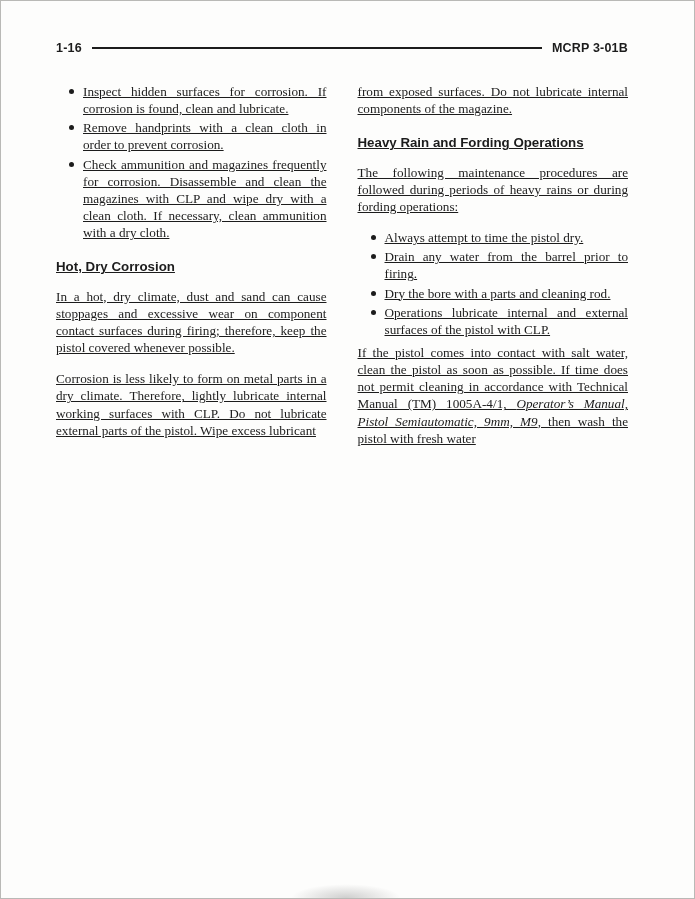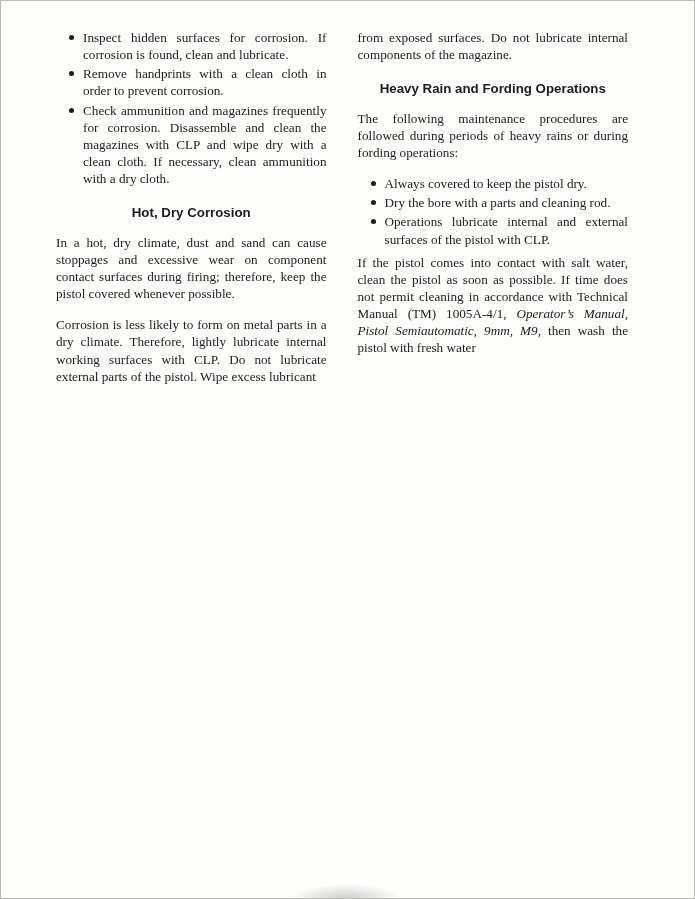--- a/index.html
+++ b/index.html
@@ -30,35 +30,36 @@
     flex: 1;
     height: 2px;
     background: #1c1c1c;
     margin: 0 10px;
   }
 
   .columns {
     display: flex;
     gap: 31px;
     padding: 28px 66px 0 55px;
+    text-decoration: underline;
   }
   .col {
     flex: 1;
     min-width: 0;
     font-size: 13.2px;
     line-height: 1.3;
     text-align: justify;
   }
 
   .section-heading {
     font-family: "Liberation Sans", sans-serif;
     font-weight: bold;
     font-size: 13.3px;
     margin: 17px 0 12px 0;
-    text-align: center;
+    text-align: left;
   }
   .col > .section-heading:first-child { margin-top: 0; }
 
   .para { margin-bottom: 14px; }
   .para:last-child { margin-bottom: 0; }
 
   ul.bullet-list {
     list-style: none;
     margin: 0 0 6px 0;
   }
@@ -87,20 +88,25 @@
     height: 14px;
     background: radial-gradient(ellipse at center bottom, rgba(120,120,120,0.35), rgba(120,120,120,0) 70%);
     pointer-events: none;
   }
 </style>
 </head>
 <body>
 
 <div class="page">
 
+  <div class="page-header">
+    <span>1-16</span>
+    <span class="header-rule"></span>
+    <span>MCRP 3-01B</span>
+  </div>
 
   <div class="columns">
 
     <div class="col">
       <ul class="bullet-list">
         <li class="bullet-item">
             <span class="bullet-dot"></span>
             <span class="bullet-text">Inspect hidden surfaces for corrosion. If corrosion is found, clean and lubricate.</span>
           </li>
         <li class="bullet-item">
@@ -122,21 +128,25 @@
     <div class="col">
       <p class="para">from exposed surfaces. Do not lubricate internal components of the magazine.</p>
 
       <h2 class="section-heading">Heavy Rain and Fording Operations</h2>
 
       <p class="para">The following maintenance procedures are followed during periods of heavy rains or during fording operations:</p>
 
       <ul class="bullet-list">
         <li class="bullet-item">
             <span class="bullet-dot"></span>
-            <span class="bullet-text">Always covered to keep the pistol dry.</span>
+            <span class="bullet-text">Always attempt to time the pistol dry.</span>
+          </li>
+        <li class="bullet-item">
+            <span class="bullet-dot"></span>
+            <span class="bullet-text">Drain any water from the barrel prior to firing.</span>
           </li>
         <li class="bullet-item">
             <span class="bullet-dot"></span>
             <span class="bullet-text">Dry the bore with a parts and cleaning rod.</span>
           </li>
         <li class="bullet-item">
             <span class="bullet-dot"></span>
             <span class="bullet-text">Operations lubricate internal and external surfaces of the pistol with CLP.</span>
           </li>
       </ul>

